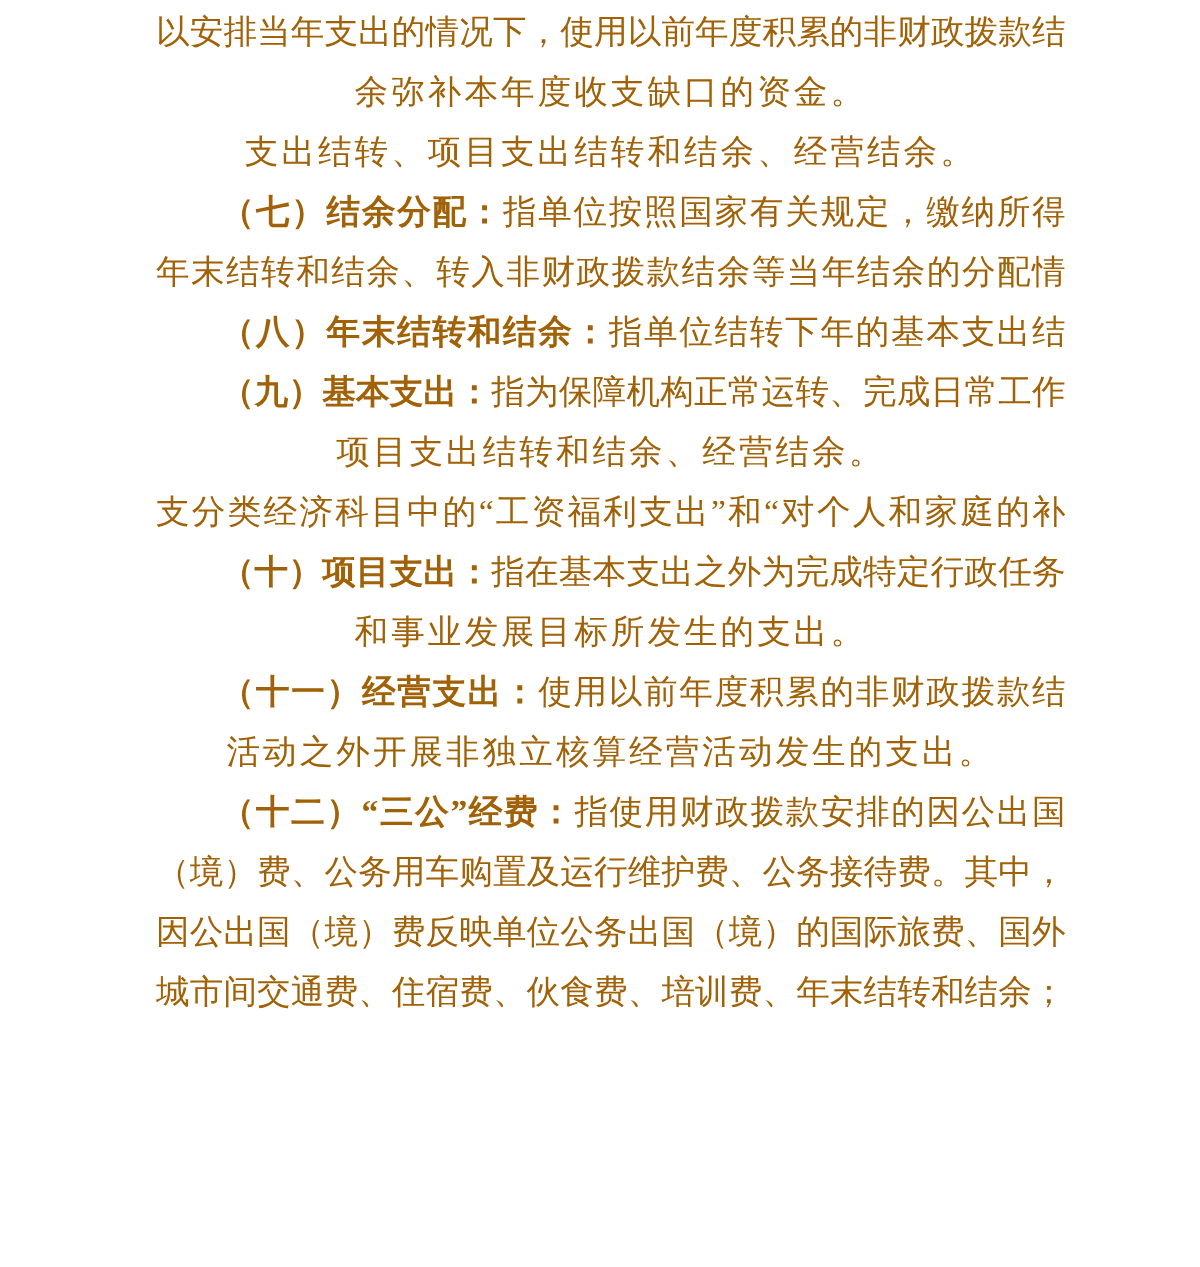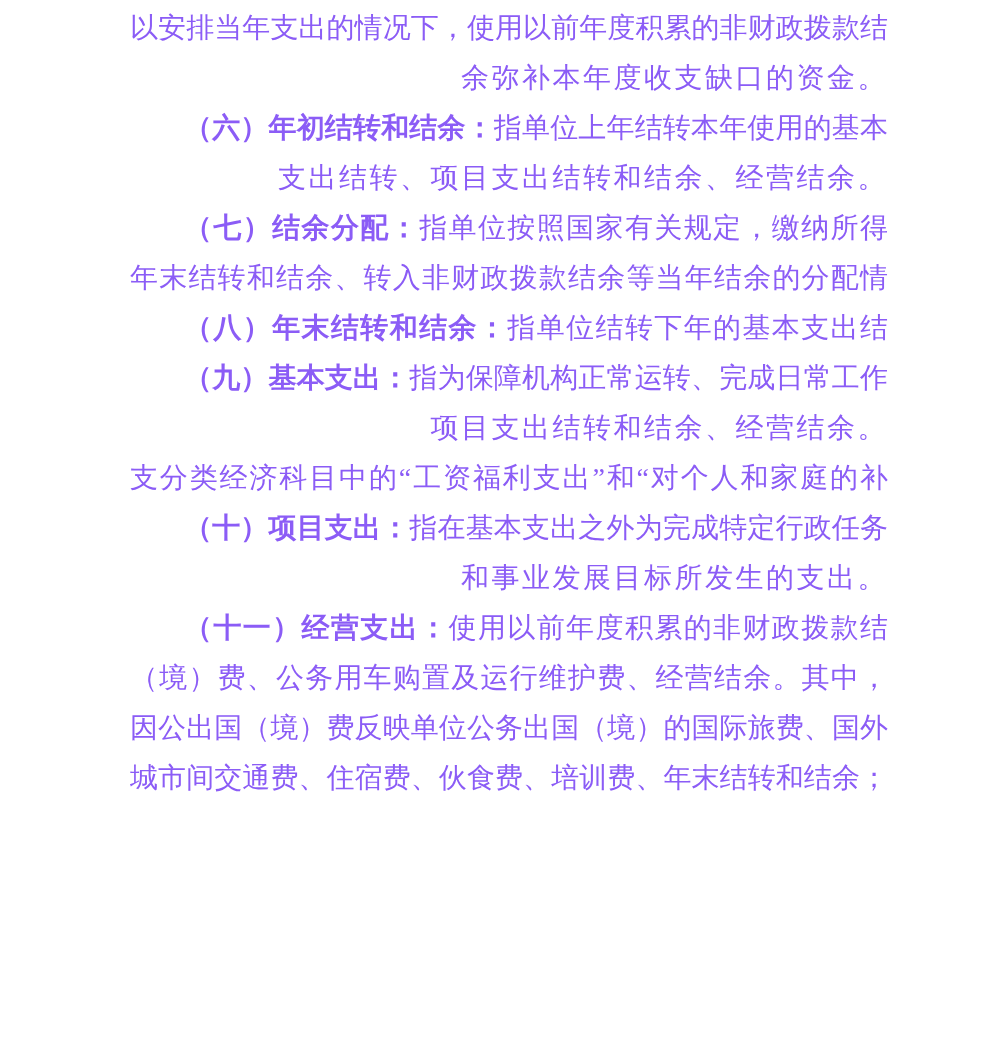--- a/index.html
+++ b/index.html
@@ -7,35 +7,35 @@
     padding: 0;
     background: #ffffff;
   }
   .page {
     position: relative;
     width: 1000px;
     height: 860px;
     background: #ffffff;
     overflow: hidden;
     font-family: "Liberation Serif", serif;
-    color: #8b5cf6;
+    color: #a16207;
   }
   .text-block {
     position: absolute;
     left: 130px;
     top: 3px;
     width: 758px;
   }
   .line {
     height: 50px;
     line-height: 50px;
     font-size: 28px;
     overflow: hidden;
     white-space: normal;
-    text-align: right;
+    text-align: center;
   }
   .line.justify {
     text-align: justify;
     text-align-last: justify;
   }
   .line.no-justify {
     letter-spacing: 2.5px;
   }
   .line.indent {
     text-indent: 54px;
@@ -44,28 +44,29 @@
     font-weight: 700;
   }
 </style>
 </head>
 <body>
 
 <div class="page">
   <div class="text-block" id="text-block">
       <div class="line justify"><span class="body-text">以安排当年支出的情况下，使用以前年度积累的非财政拨款结</span></div>
       <div class="line no-justify"><span class="body-text">余弥补本年度收支缺口的资金。</span></div>
-      <div class="line justify indent"><span class="section-label">（六）年初结转和结余：</span><span class="body-text">指单位上年结转本年使用的基本</span></div>
       <div class="line no-justify"><span class="body-text">支出结转、项目支出结转和结余、经营结余。</span></div>
       <div class="line justify indent"><span class="section-label">（七）结余分配：</span><span class="body-text">指单位按照国家有关规定，缴纳所得税、</span></div>
       <div class="line justify"><span class="body-text">年末结转和结余、转入非财政拨款结余等当年结余的分配情况。</span></div>
       <div class="line justify indent"><span class="section-label">（八）年末结转和结余：</span><span class="body-text">指单位结转下年的基本支出结转、</span></div>
       <div class="line justify indent"><span class="section-label">（九）基本支出：</span><span class="body-text">指为保障机构正常运转、完成日常工作</span></div>
       <div class="line no-justify"><span class="body-text">项目支出结转和结余、经营结余。</span></div>
       <div class="line justify"><span class="body-text">支分类经济科目中的“工资福利支出”和“对个人和家庭的补</span></div>
       <div class="line justify indent"><span class="section-label">（十）项目支出：</span><span class="body-text">指在基本支出之外为完成特定行政任务</span></div>
       <div class="line no-justify"><span class="body-text">和事业发展目标所发生的支出。</span></div>
       <div class="line justify indent"><span class="section-label">（十一）经营支出：</span><span class="body-text">使用以前年度积累的非财政拨款结</span></div>
-      <div class="line justify"><span class="body-text">（境）费、公务用车购置及运行维护费、经营结余。其中，</span></div>
+      <div class="line no-justify"><span class="body-text">活动之外开展非独立核算经营活动发生的支出。</span></div>
+      <div class="line justify indent"><span class="section-label">（十二）“三公”经费：</span><span class="body-text">指使用财政拨款安排的因公出国</span></div>
+      <div class="line justify"><span class="body-text">（境）费、公务用车购置及运行维护费、公务接待费。其中，</span></div>
       <div class="line justify"><span class="body-text">因公出国（境）费反映单位公务出国（境）的国际旅费、国外</span></div>
       <div class="line justify"><span class="body-text">城市间交通费、住宿费、伙食费、培训费、年末结转和结余；公</span></div>
     </div>
 </div>
 
 </body></html>

